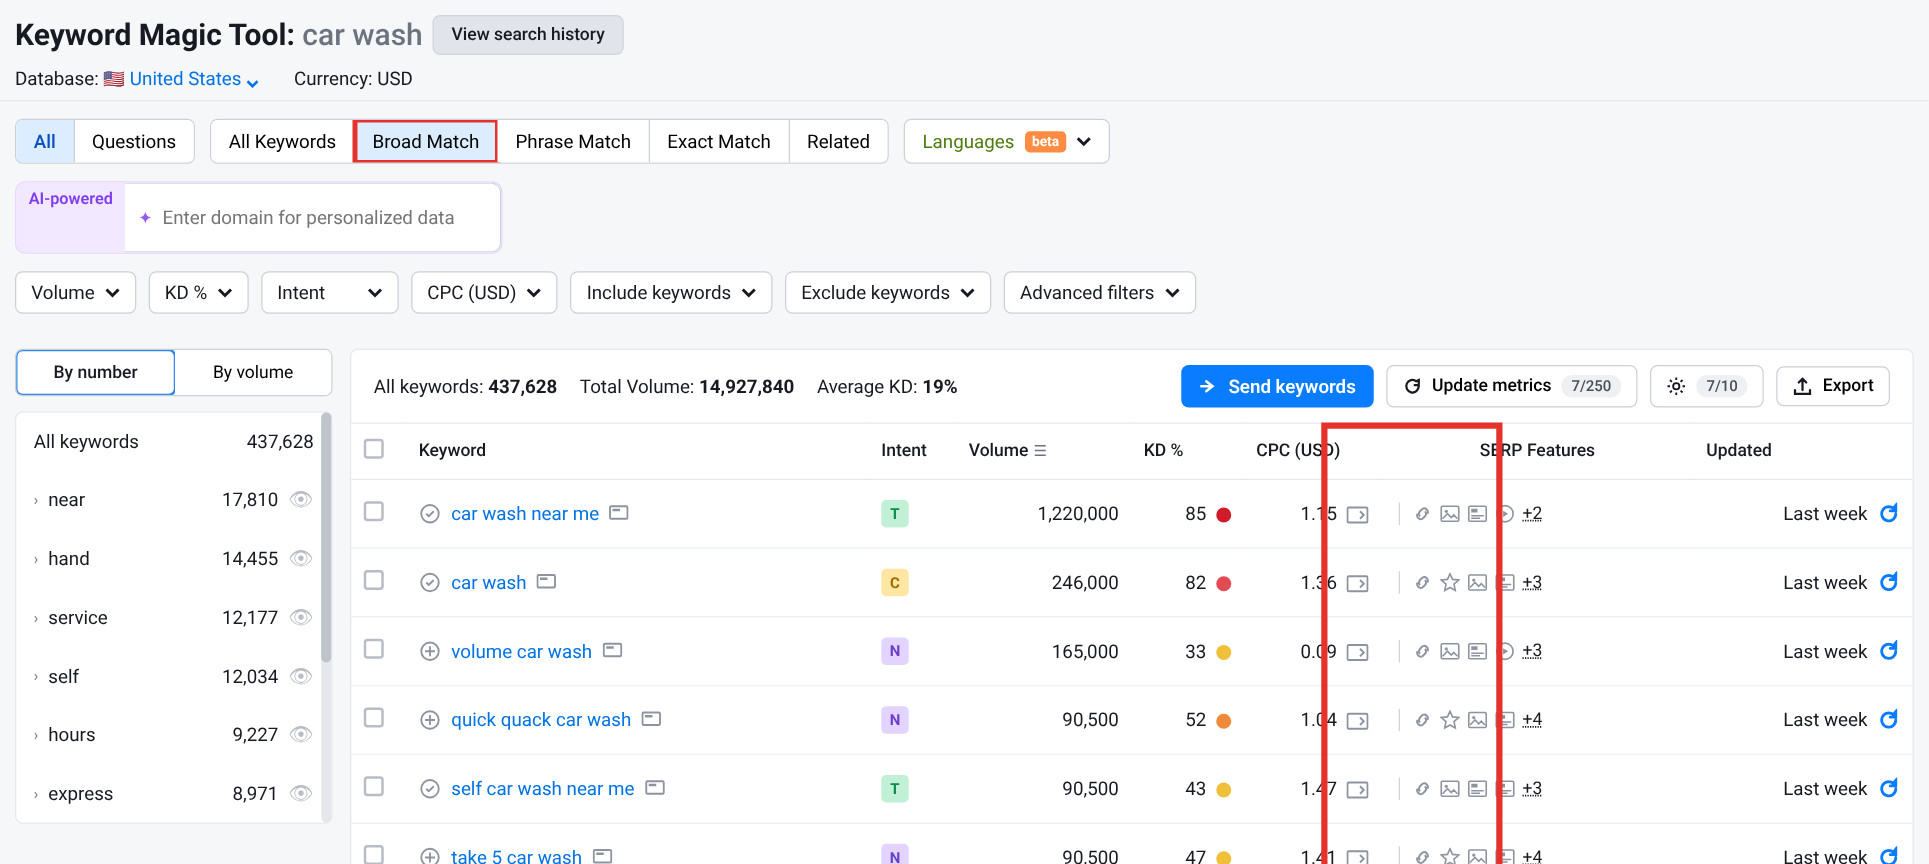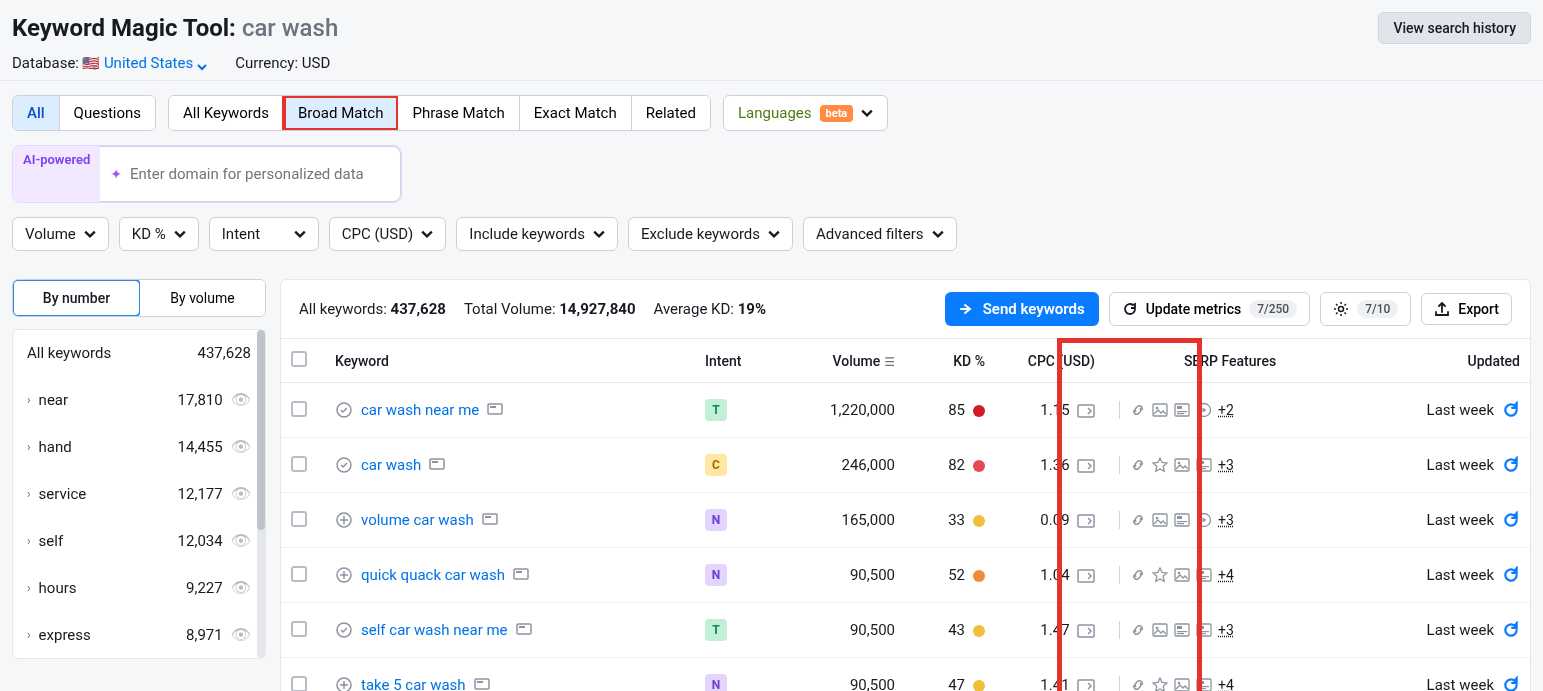--- a/index.html
+++ b/index.html
@@ -1,19 +1,19 @@
 <!DOCTYPE html>
 <html><head>
 <meta charset="utf-8">
 <style>
 *{box-sizing:border-box;margin:0;padding:0;font-family:-apple-system,BlinkMacSystemFont,"Segoe UI",Roboto,Arial,sans-serif}
 body{background:#f6f7f8;color:#171a22;font-size:14px}
 .page{width:1543px}
 .topbar{padding:12px 12px 8px 12px;border-bottom:1px solid #e5e7eb}
-.title-row{display:flex;align-items:center;gap:8px;justify-content:space-between}
+.title-row{display:flex;align-items:center;gap:8px;justify-content:flex-start}
 .title-left{display:flex;align-items:baseline;gap:6px}
 .title{font-size:24px;font-weight:700;color:#171a22}
 .title-kw{font-size:24px;font-weight:500;color:#6c737f}
 .btn-history{background:#e1e4ea;border:1px solid #d1d5db;border-radius:6px;padding:7px 14px;font-size:14px;font-weight:500;color:#171a22;cursor:pointer}
 .meta-row{display:flex;align-items:center;gap:28px;margin-top:10px;font-size:15px}
 .meta-label{color:#171a22}
 .db-link{color:#0073e6;cursor:pointer;display:inline-flex;align-items:flex-end;gap:4px;text-decoration:none}
 .flag{font-size:14px}
 .chev{width:10px;height:10px;display:inline-block}
 .filterbar{padding:14px 12px 0 12px}
@@ -51,21 +51,21 @@
 .content-head{display:flex;align-items:center;justify-content:space-between;padding:12px 18px;gap:14px}
 .stats{display:flex;gap:18px;font-size:15px}
 .stat .lbl2{color:#171a22}
 .stat .val{font-weight:700}
 .actions{display:flex;gap:10px;align-items:center}
 .btn-primary{background:#0a7cff;color:#fff;border:none;border-radius:6px;padding:8px 14px;font-size:15px;font-weight:600;cursor:pointer;display:inline-flex;align-items:center;gap:8px}
 .btn-sec{background:#fff;border:1px solid #cdd0d8;border-radius:6px;padding:7px 12px;font-size:14px;font-weight:500;cursor:pointer;display:inline-flex;align-items:center;gap:8px}
 .counter{background:#eef0f3;border-radius:10px;padding:2px 8px;font-size:12px;color:#4a4f59}
 .table{width:100%;border-collapse:collapse}
 .table th{text-align:left;font-weight:500;font-size:14px;color:#171a22;padding:12px 10px;border-top:1px solid #e5e7eb;border-bottom:1px solid #e5e7eb;background:#fff}
-.table th.num{text-align:right}
+.table th.num{text-align:left}
 .th-vol{background:#f6f7f8}
 .table td{padding:16px 10px;border-bottom:1px solid #eef0f3;vertical-align:middle}
 .table td.num{text-align:right;font-size:15px}
 .cb{width:16px;height:16px;border:2px solid #b7bcc5;border-radius:3px;display:inline-block;cursor:pointer}
 .kw-cell{display:flex;gap:8px}
 .kw-link{color:#0073e6;font-size:15px}
 .intent-badge{display:inline-flex;width:22px;height:22px;align-items:center;justify-content:center;border-radius:4px;font-weight:700;font-size:12px}
 .intent-T{background:#c2f0d6;color:#0f8a4c}
 .intent-C{background:#ffe7a3;color:#a06a00}
 .intent-N{background:#e2d4ff;color:#6b3fc9}

